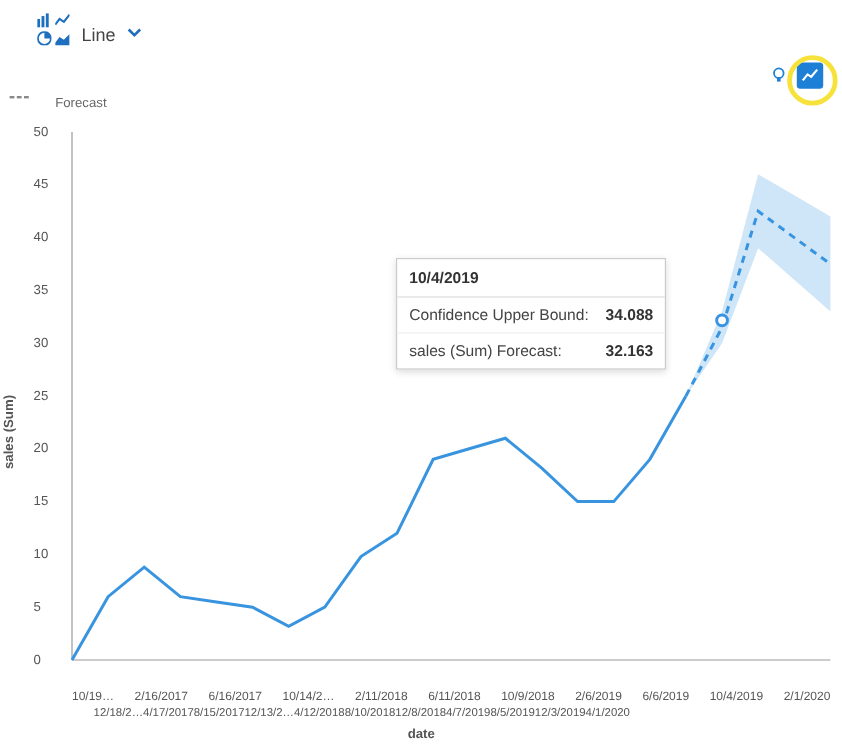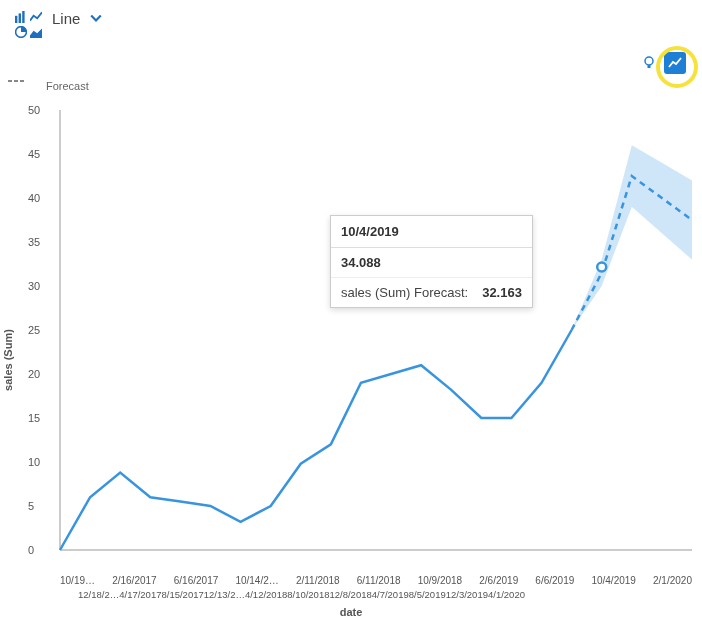--- a/index.html
+++ b/index.html
@@ -1,17 +1,17 @@
 <!DOCTYPE html>
 <html><head>
 <meta charset="utf-8">
 <style>
   html,body{margin:0;padding:0;font-family:-apple-system,BlinkMacSystemFont,"Segoe UI",Helvetica,Arial,sans-serif;color:#333;background:#fff}
   .wrap{position:relative;width:702px;height:626px;box-sizing:border-box}
-  .header{display:flex;align-items:flex-start;gap:10px;padding:10px 14px}
+  .header{display:flex;align-items:flex-end;gap:10px;padding:10px 30px}
   .type-icons{display:grid;grid-template-columns:1fr 1fr;grid-template-rows:1fr 1fr;gap:2px;width:28px;height:28px}
   .type-icons span{display:flex;align-items:center;justify-content:center}
   .type-icons svg{width:12px;height:12px}
   .type-label{font-size:15px;color:#444}
   .chev{color:#1e6fbf}
   .toolbar{position:absolute;top:52px;right:16px;display:flex;gap:4px;align-items:center}
   .tb-btn{width:22px;height:22px;display:flex;align-items:center;justify-content:center;border-radius:3px}
   .tb-btn.filled{background:#1e7fd6;color:#fff}
   .tb-highlight{position:absolute;top:-6px;left:18px;width:34px;height:34px;border:4px solid #f7e23c;border-radius:50%}
   .legend{position:absolute;top:80px;left:8px;font-size:11px;color:#666;display:flex;align-items:flex-start;gap:22px}
@@ -133,20 +133,21 @@
         <span>12/8/2018</span>
         <span>4/7/2019</span>
         <span>8/5/2019</span>
         <span>12/3/2019</span>
         <span>4/1/2020</span>
       </div>
 
     <div class="tooltip" style="left:330px;top:115px">
       <div class="tt-head">10/4/2019</div>
       <div class="tt-row">
+        <span class="tt-k">Confidence Upper Bound:</span>
         <span class="tt-v">34.088</span>
       </div>
       <div class="tt-row">
         <span class="tt-k">sales (Sum) Forecast:</span>
         <span class="tt-v">32.163</span>
       </div>
     </div>
   </div>
 
 </div>

